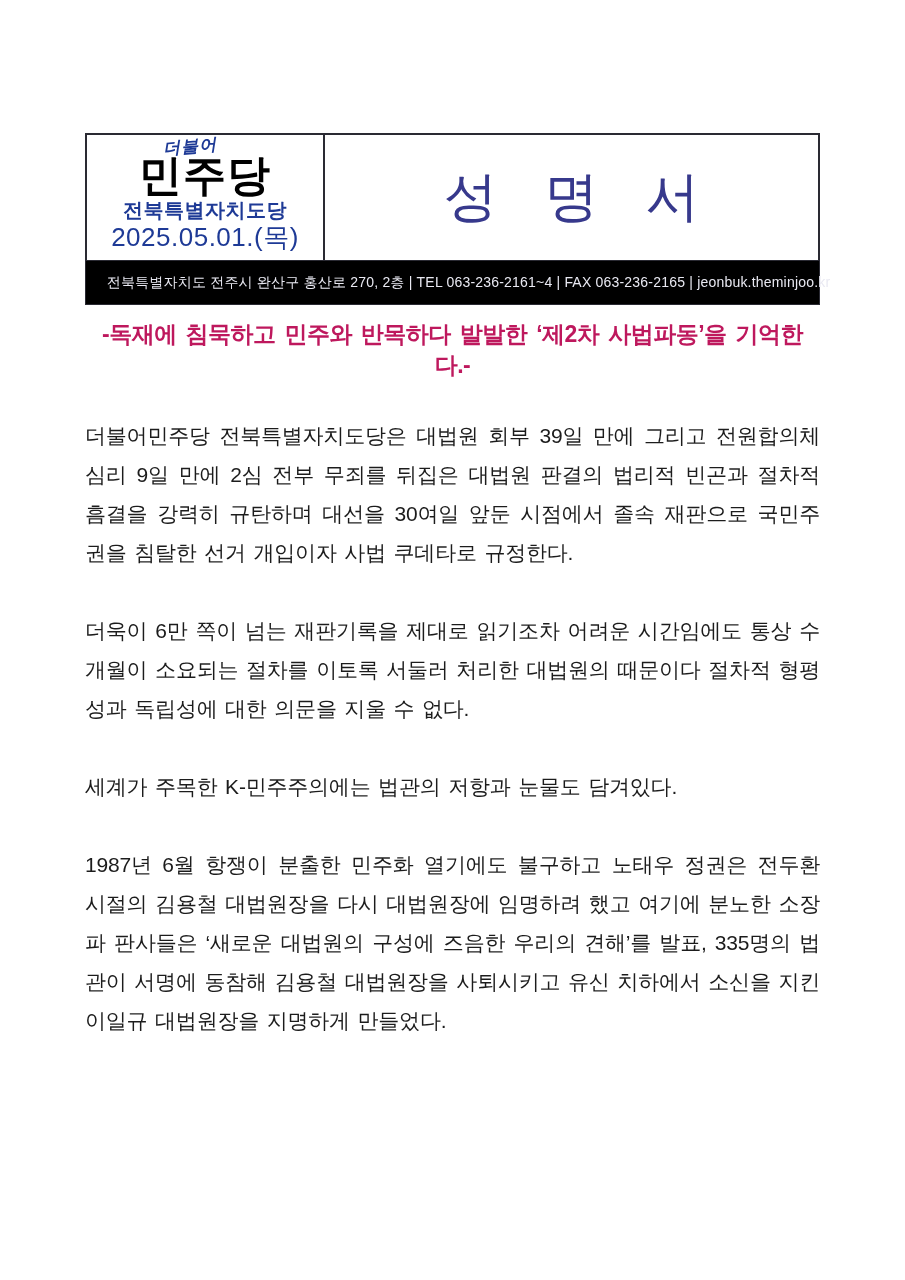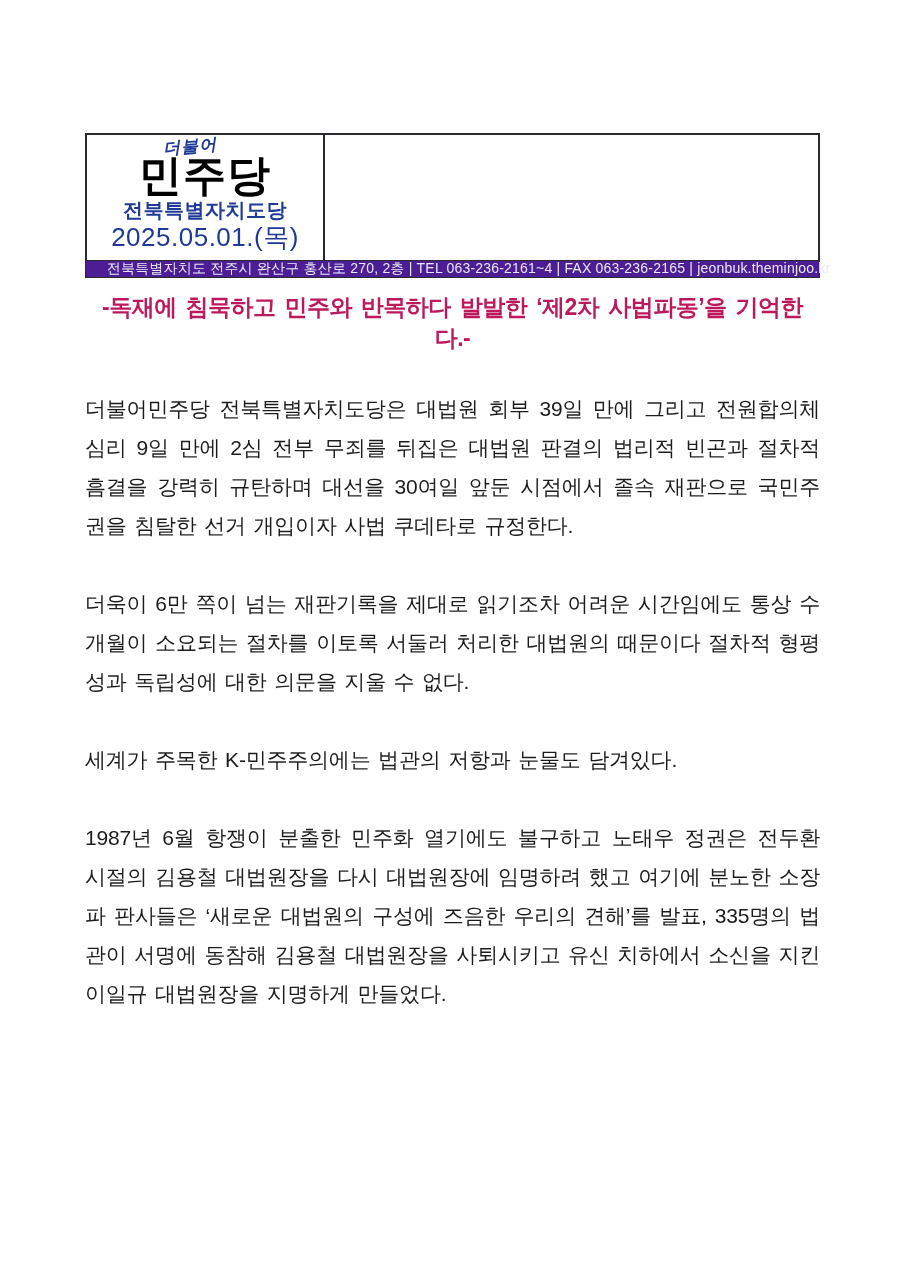--- a/index.html
+++ b/index.html
@@ -74,22 +74,22 @@
     font-size: 54px;
     font-weight: 500;
     color: #37398c;
     letter-spacing: 16px;
     text-indent: 16px;
   }
 
   
   .contact-bar {
     width: 100%;
-    height: 18px;
-    background: #4c1d95;
+    height: 45px;
+    background: #000000;
     border: 1px solid #2a2a33;
     display: flex;
     align-items: center;
     justify-content: center;
     color: #e9e9f2;
     font-size: 14px;
     letter-spacing: 0.2px;
     white-space: nowrap;
     padding-left: 32px;
   }
@@ -135,20 +135,21 @@
 
   <header class="header-box">
     <div class="header-left">
       <div class="logo-lockup">
         <span class="logo-script">더불어</span>
         <div class="logo-main">민주당</div>
         <div class="logo-org">전북특별자치도당</div>
       </div>
       <div class="header-date">2025.05.01.(목)</div>
     </div>
+    <div class="header-right">성 명 서</div>
   </header>
 
   <div class="contact-bar">전북특별자치도 전주시 완산구 홍산로 270, 2층 |  TEL 063-236-2161~4  |  FAX 063-236-2165  |  jeonbuk.theminjoo.kr</div>
 
   <h2 class="stmt-subtitle">-독재에 침묵하고 민주와 반목하다 발발한 ‘제2차 사법파동’을 기억한다.-</h2>
 
   <div class="stmt-body">
     <p>더불어민주당 전북특별자치도당은 대법원 회부 39일 만에 그리고 전원합의체 심리 9일 만에 2심 전부 무죄를 뒤집은 대법원 판결의 법리적 빈곤과 절차적 흠결을 강력히 규탄하며 대선을 30여일 앞둔 시점에서 졸속 재판으로 국민주권을 침탈한 선거 개입이자 사법 쿠데타로 규정한다.</p>
     <p>더욱이 6만 쪽이 넘는 재판기록을 제대로 읽기조차 어려운 시간임에도 통상 수개월이 소요되는 절차를 이토록 서둘러 처리한 대법원의 때문이다 절차적 형평성과 독립성에 대한 의문을 지울 수 없다.</p>
     <p>세계가 주목한 K-민주주의에는 법관의 저항과 눈물도 담겨있다.</p>

